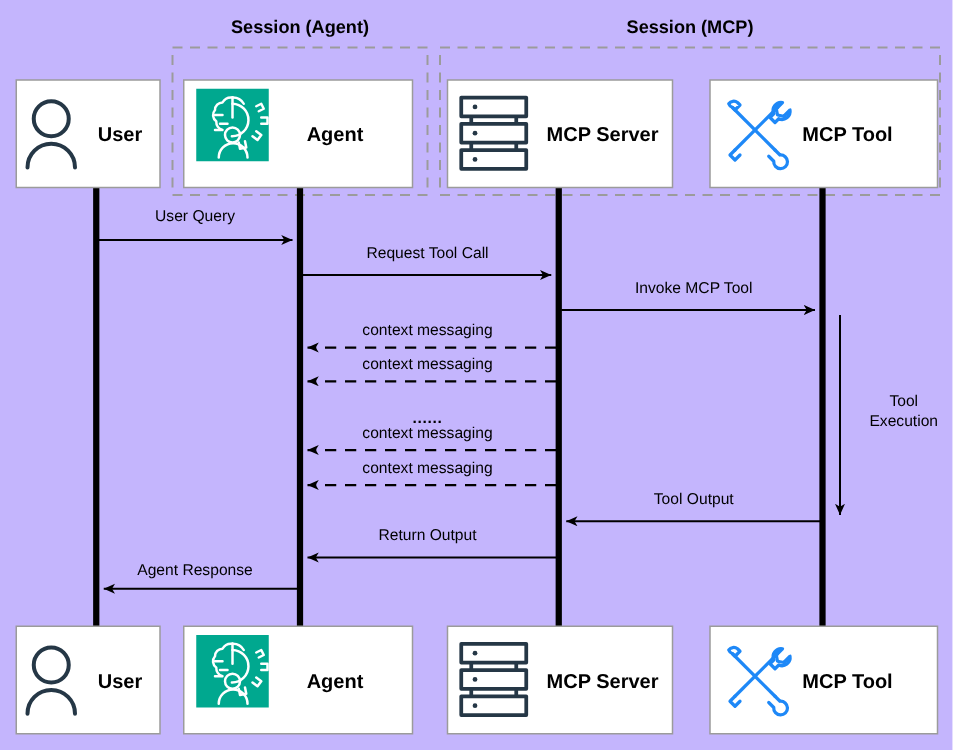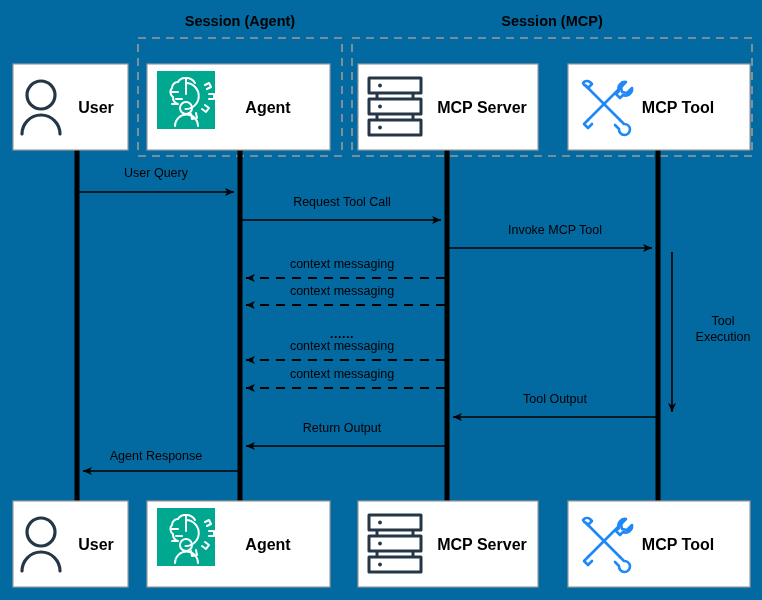--- a/index.html
+++ b/index.html
@@ -7,21 +7,21 @@
     padding: 0;
     background: #ffffff;
   }
   body {
     font-family: "Liberation Sans", sans-serif;
   }
   #canvas {
     position: relative;
     width: 762px;
     height: 600px;
-    background: #0369a1;
+    background: #c4b5fd;
     overflow: hidden;
   }
   svg#diagram {
     position: absolute;
     left: 0;
     top: 0;
     width: 762px;
     height: 600px;
   }
   .session-title {

